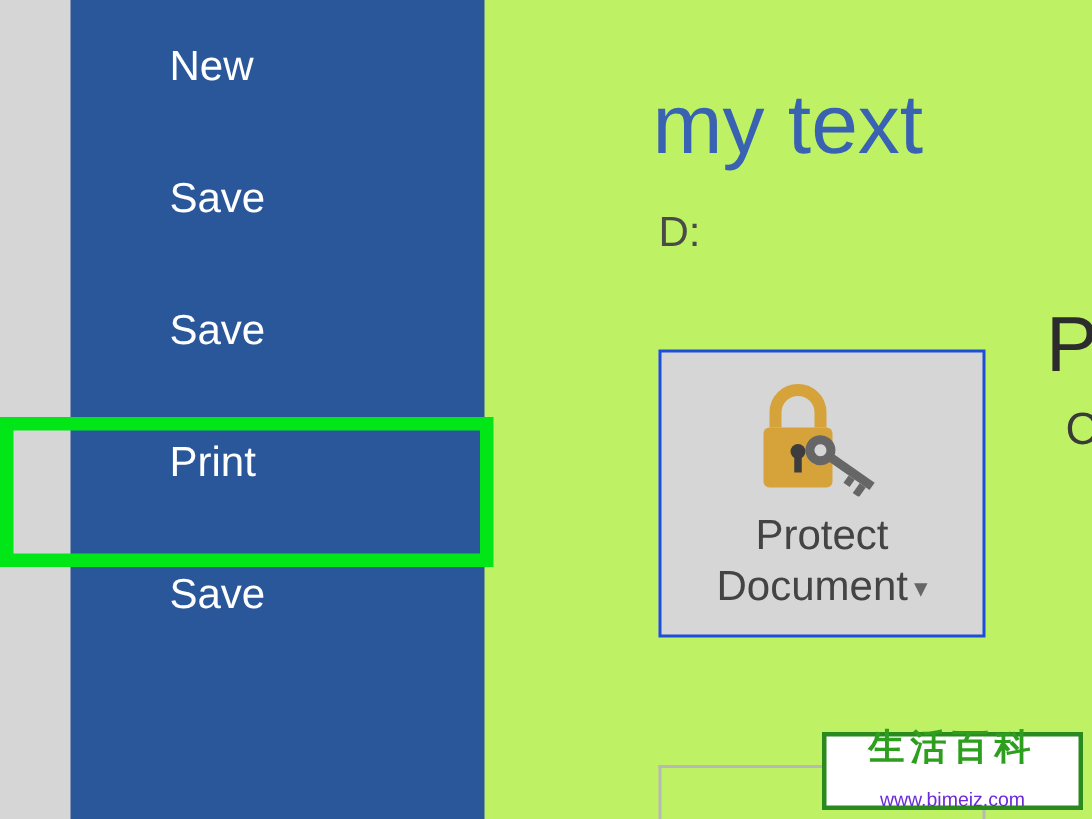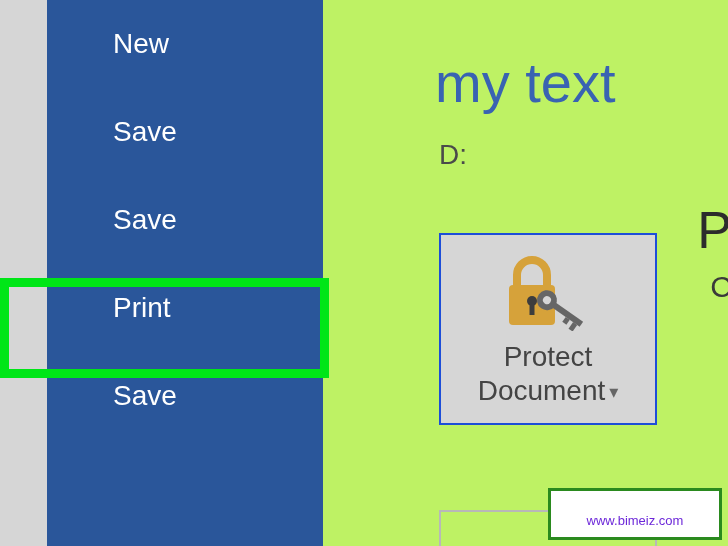--- a/index.html
+++ b/index.html
@@ -206,14 +206,15 @@
     </div>
   </div>
 
   <div class="right-p">P</div>
   <div class="right-c">C</div>
 
   <div class="bottom-partial"></div>
 </div>
 
 <div class="watermark">
+  <div class="watermark-cn">生活百科</div>
   <div class="watermark-url">www.bimeiz.com</div>
 </div>
 
 </body></html>

